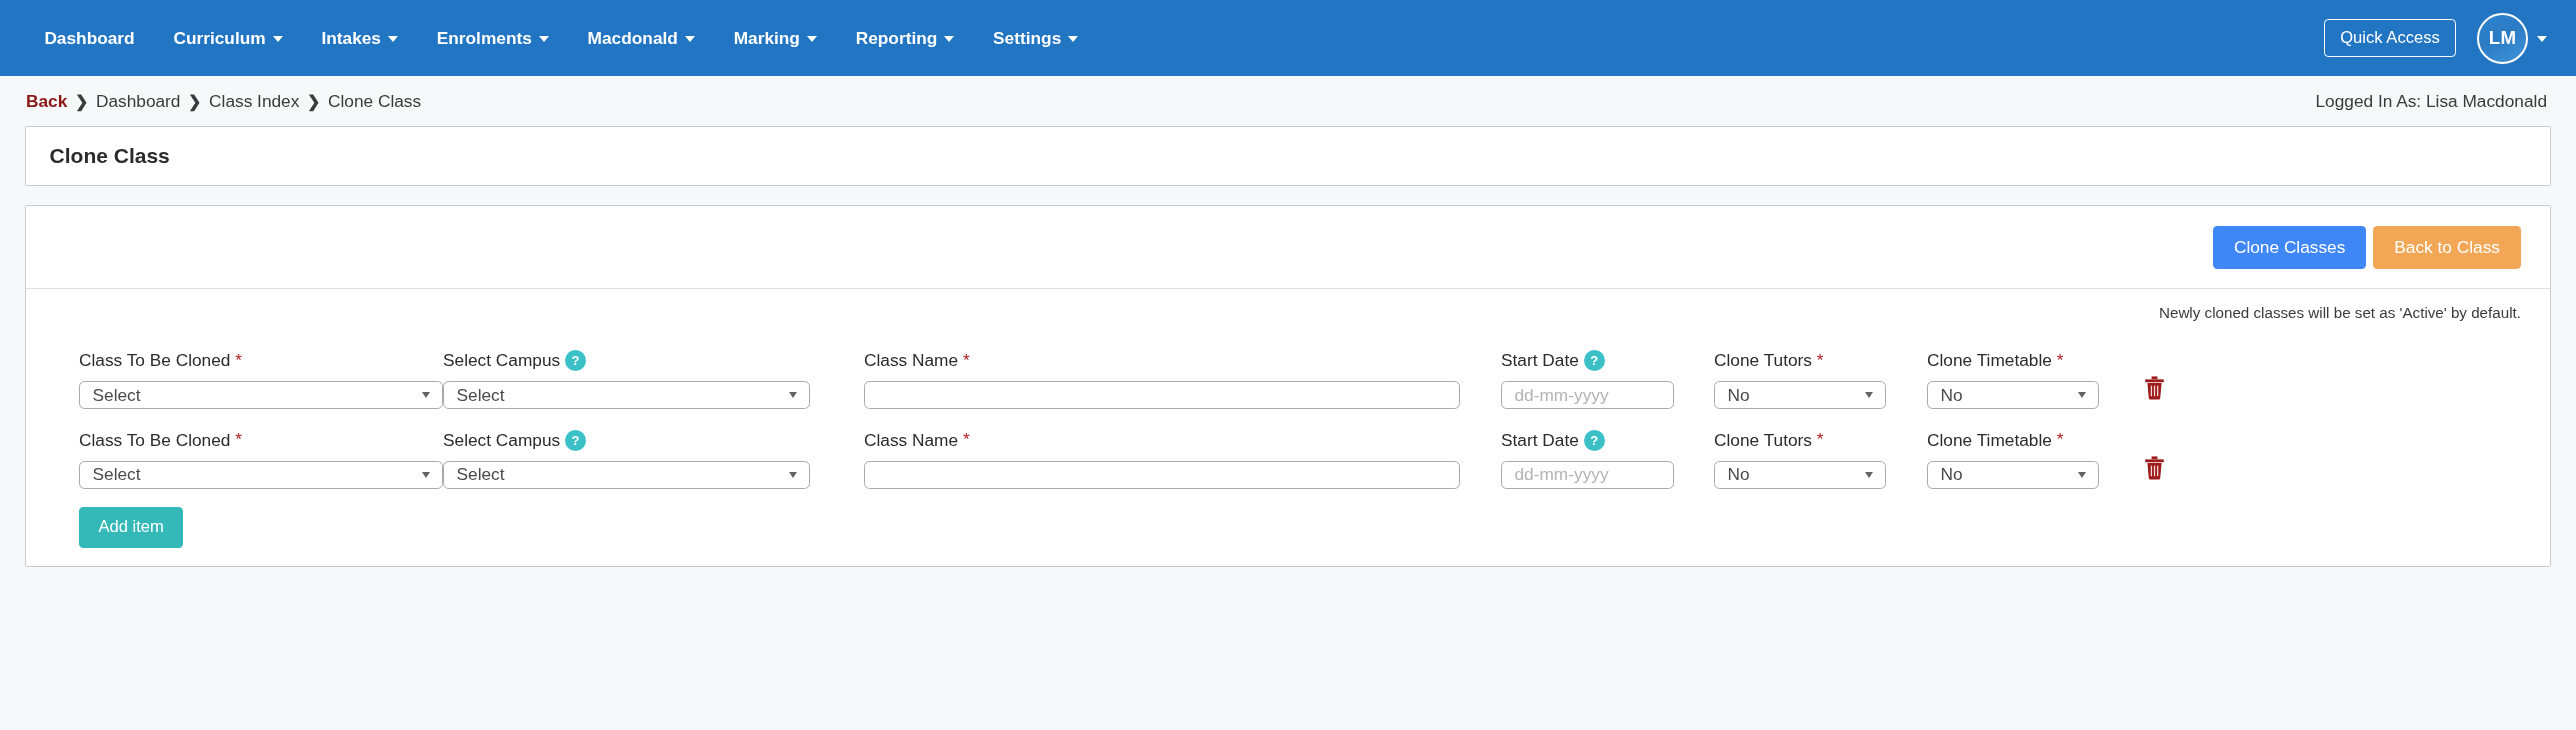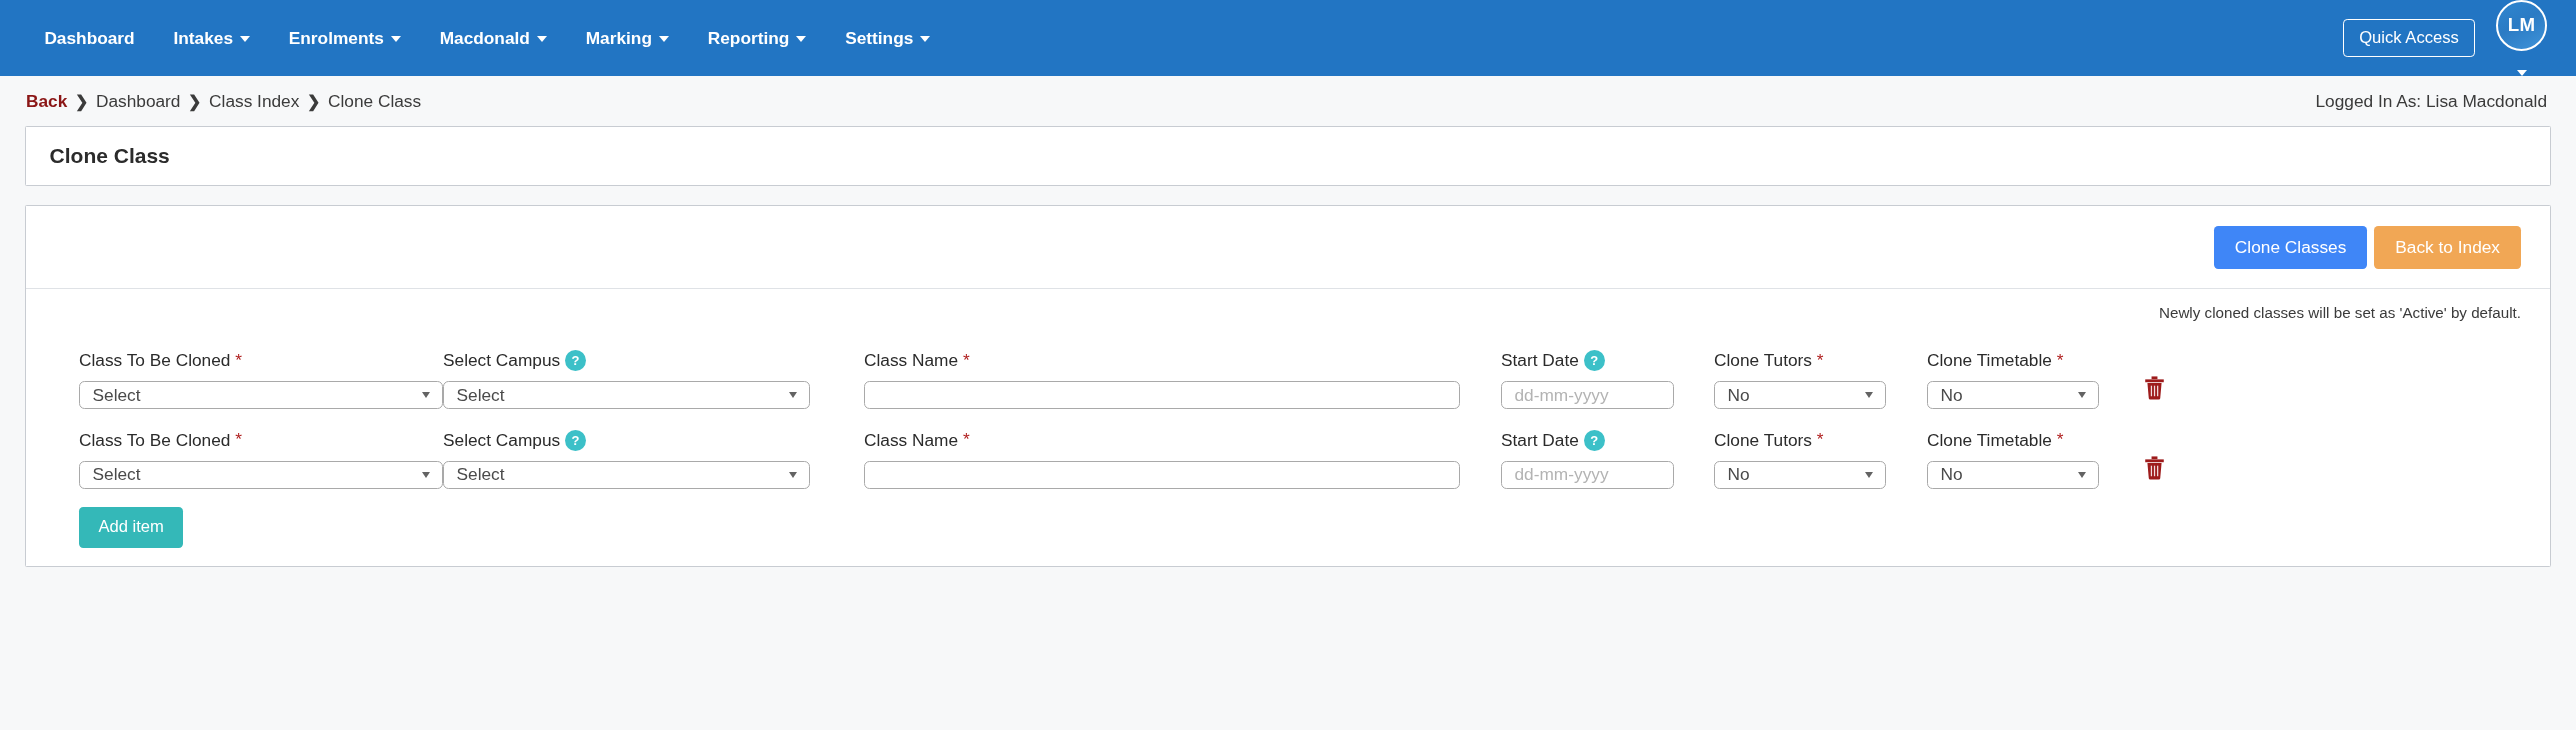--- a/index.html
+++ b/index.html
@@ -71,21 +71,21 @@
     border: 1.4px solid #ffffff;
     color: #ffffff;
     background: transparent;
     border-radius: 4.2px;
     font-size: 16.6px;
     padding: 8.3px 15.2px;
     font-family: "Liberation Sans", sans-serif;
     cursor: pointer;
     white-space: nowrap;
   }
-  .avatar-wrap { display: flex; align-items: center; gap: 17px; cursor: pointer; flex-direction: column; }
+  .avatar-wrap { display: flex; align-items: center; gap: 9px; cursor: pointer; }
   .avatar {
     width: 51px; height: 51px;
     border-radius: 50%;
     background: linear-gradient(150deg, #2f86d0 0%, #2b7bc4 45%, #3f93d9 100%);
     border: 2.1px solid #ffffff;
     color: #ffffff;
     font-size: 18.7px;
     font-weight: bold;
     display: flex;
     align-items: center;
@@ -252,20 +252,24 @@
 </style>
 </head>
 <body>
 
 <div class="navbar">
 
 
   <div class="nav-links">
     <div class="nav-item">
       <span>Dashboard</span>
+    </div>
+    <div class="nav-item">
+      <span>Curriculum</span>
+      <i class="caret-down"></i>
     </div>
     <div class="nav-item">
       <span>Intakes</span>
       <i class="caret-down"></i>
     </div>
     <div class="nav-item">
       <span>Enrolments</span>
       <i class="caret-down"></i>
     </div>
     <div class="nav-item">
@@ -311,21 +315,21 @@
 <div class="page-wrap">
 
   <div class="card card-title-box">
     <span class="card-title">Clone Class</span>
   </div>
 
   <div class="card form-card">
 
     <div class="toolbar-row">
       <button class="btn btn-primary">Clone Classes</button>
-      <button class="btn btn-warning">Back to Index</button>
+      <button class="btn btn-warning">Back to Class</button>
     </div>
 
     <div class="note-row">
       <span class="note-text">Newly cloned classes will be set as 'Active' by default.</span>
     </div>
 
     <div class="form-body">
 
       <div class="form-row">
 

